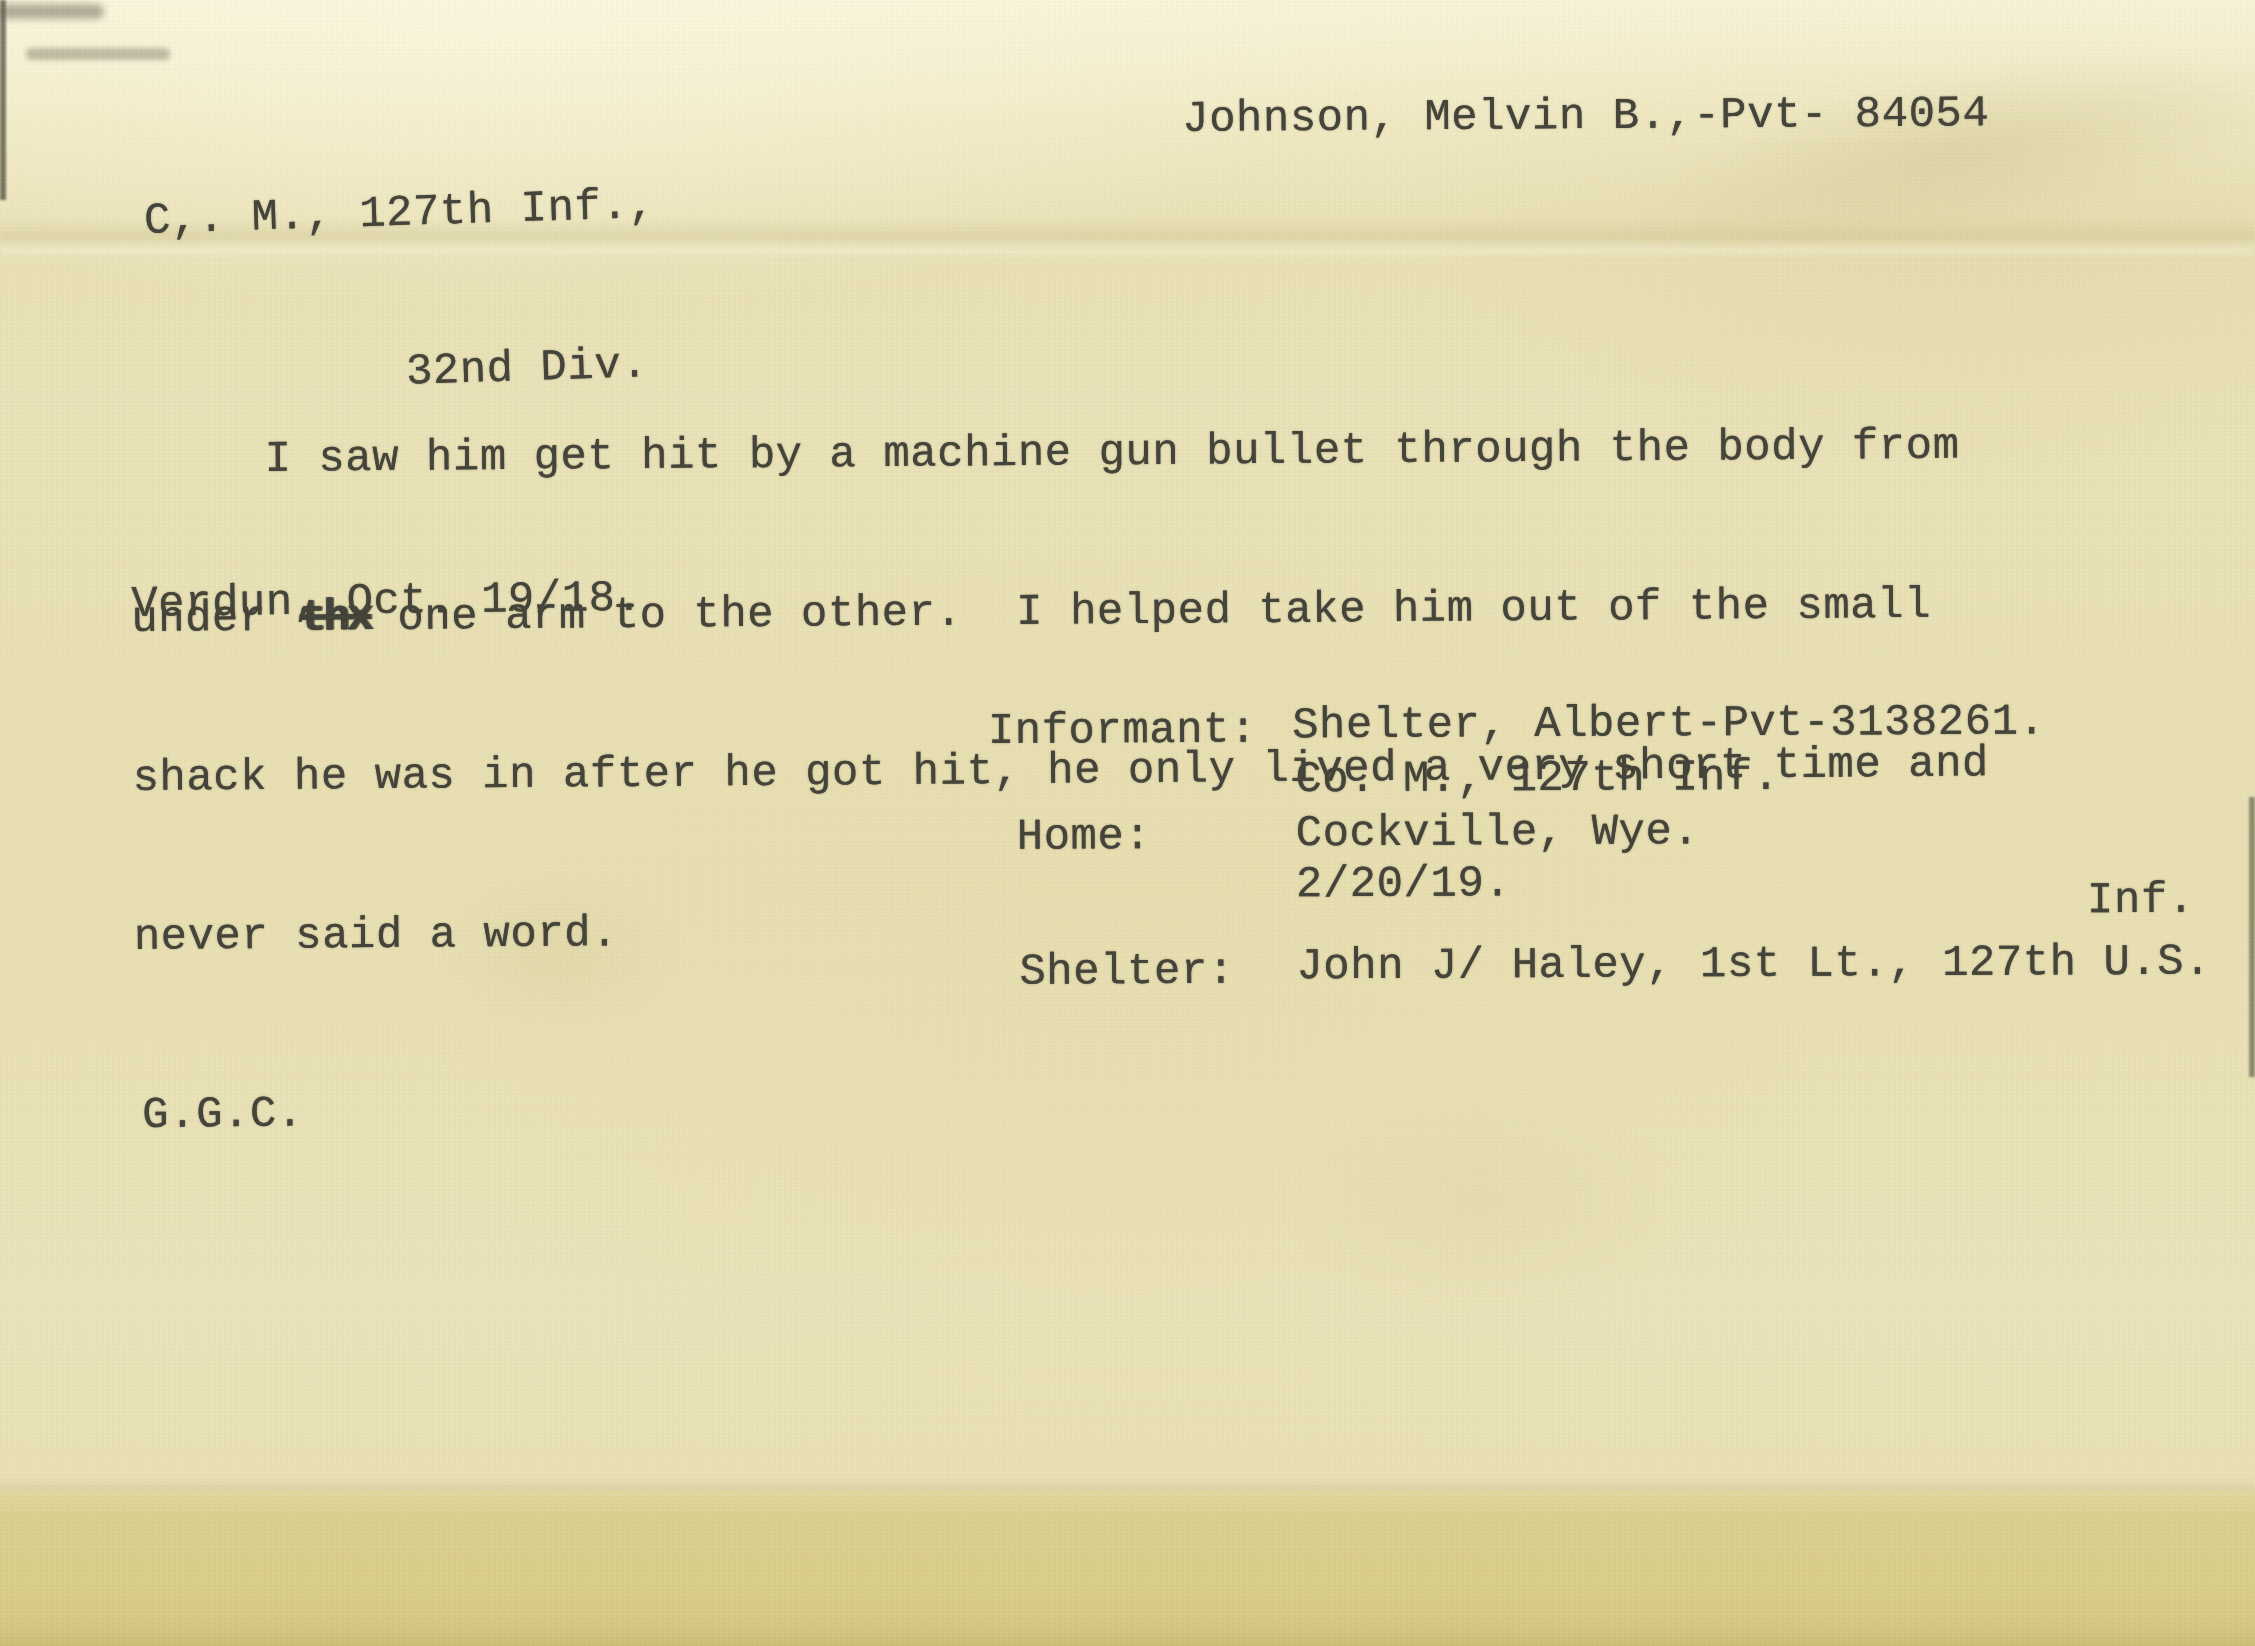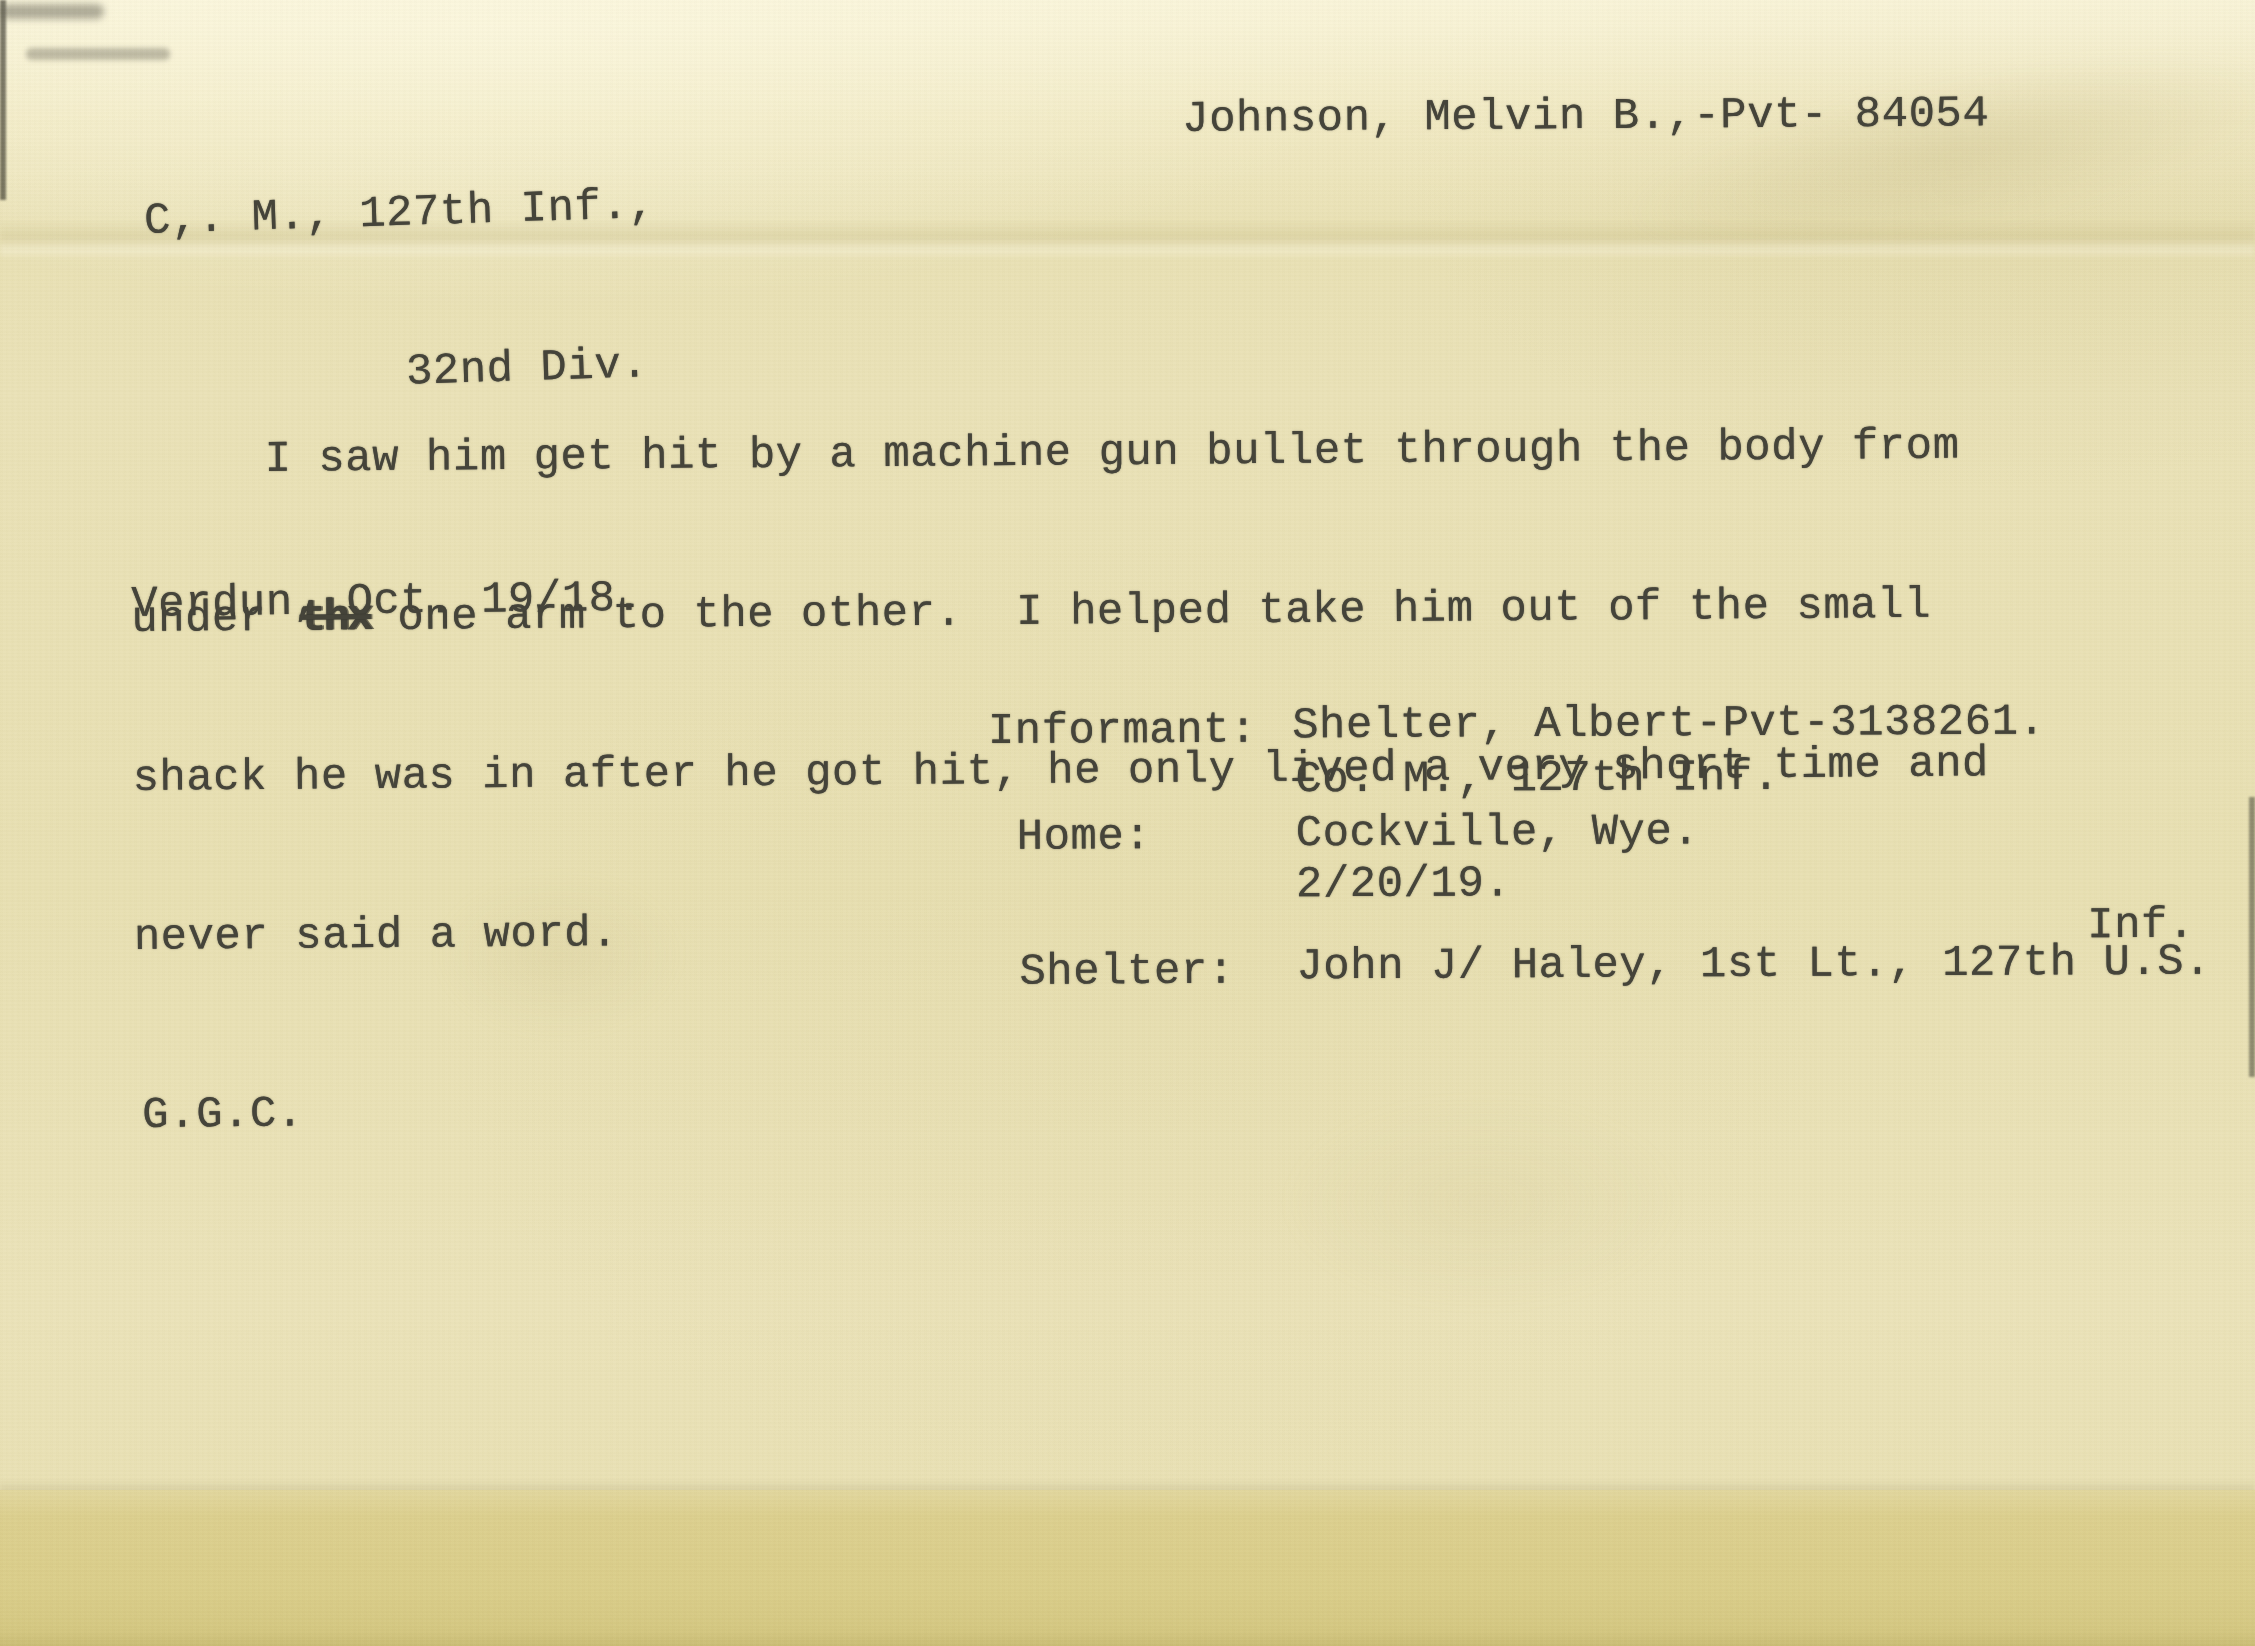--- a/index.html
+++ b/index.html
@@ -65,21 +65,21 @@
   .statement{left:129px;top:328px;transform:rotate(-0.45deg);transform-origin:left top;}
   .dateline{left:131px;top:578px;transform:rotate(-0.7deg);transform-origin:left top;}
   .informant-block{left:984px;top:705px;width:1277px;height:308px;transform:rotate(-0.3deg);transform-origin:left top;}
   .informant-block .pos{position:absolute;white-space:pre;}
   .p-informant-label{left:3.7px;top:0px;}
   .p-informant-name{left:308px;top:-3.7px;}
   .p-informant-unit{left:311px;top:50px;}
   .p-home-label{left:32px;top:106px;}
   .p-home-value{left:311px;top:104px;}
   .p-date-value{left:311px;top:155px;}
-  .p-inf-overflow{left:1102px;top:200px;}
+  .p-inf-overflow{left:1102px;top:175px;}
   .p-signed-label{left:34px;top:241px;}
   .p-signed-value{left:311px;top:237px;}
   .initials{left:142px;top:1089px;transform:rotate(-0.5deg);transform-origin:left top;}
 </style>
 </head>
 <body>
 
 <div class="scan">
 
   <div class="band-top-light"></div>

